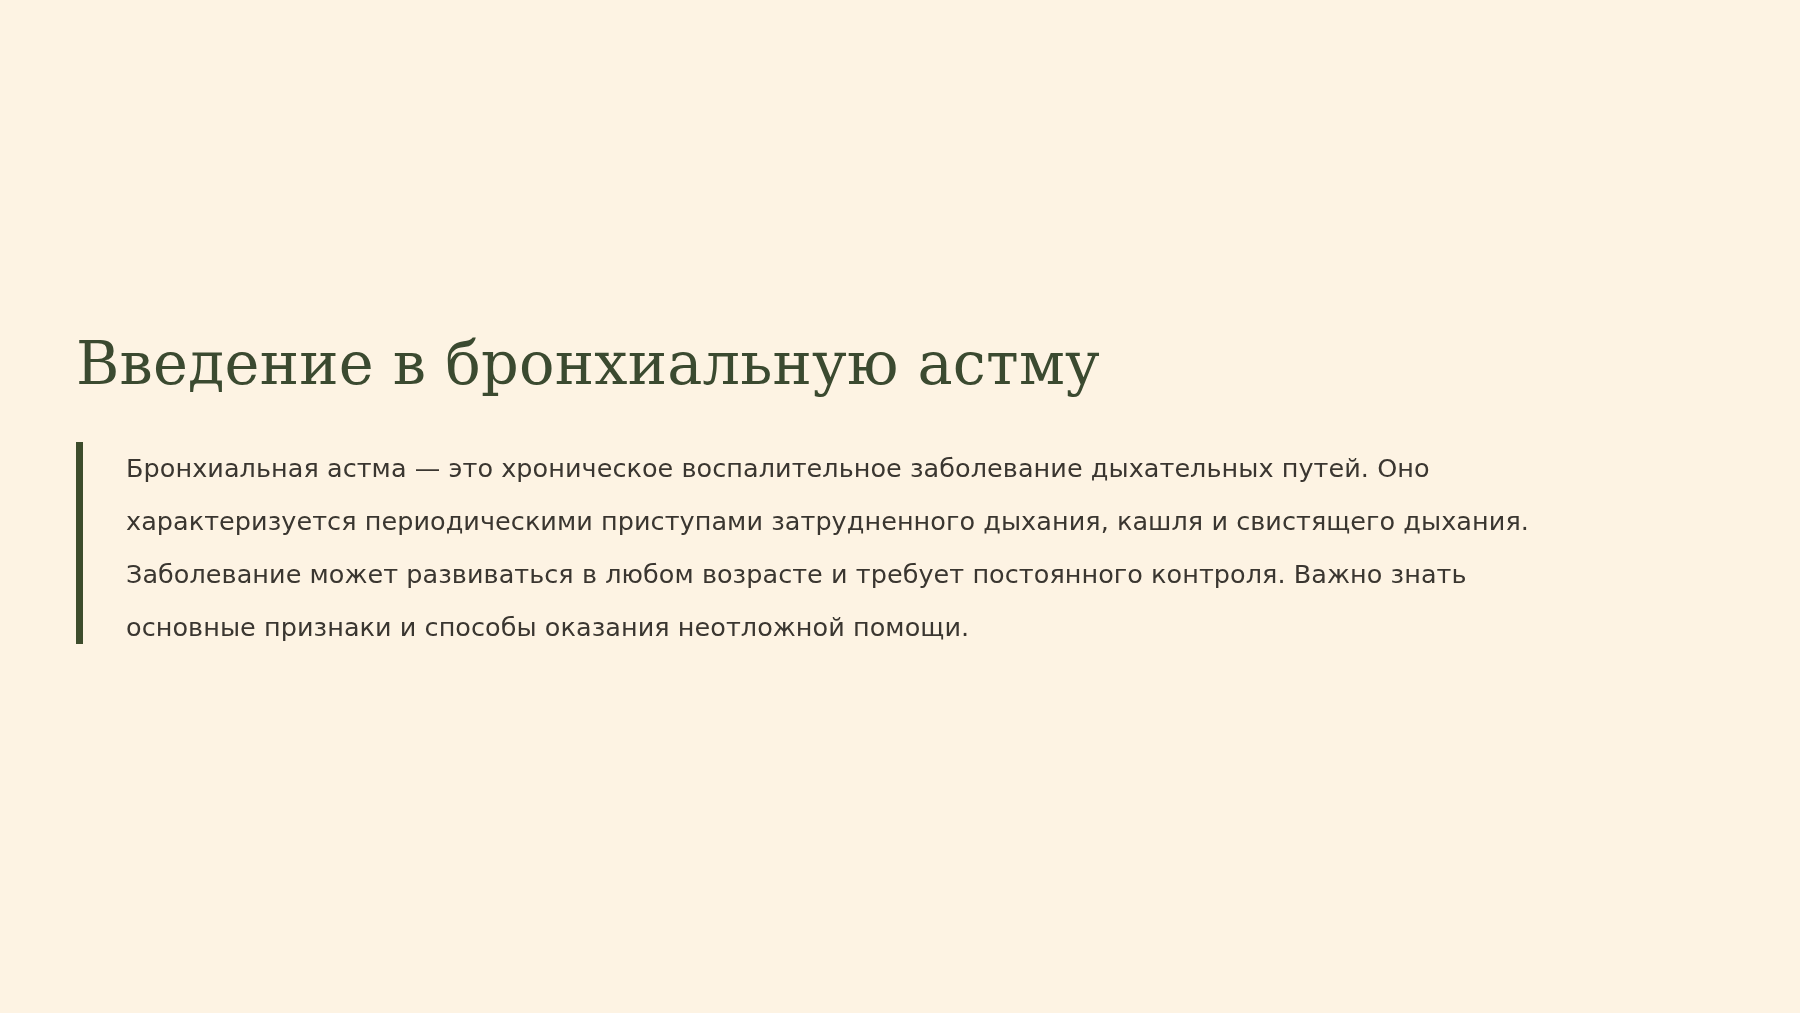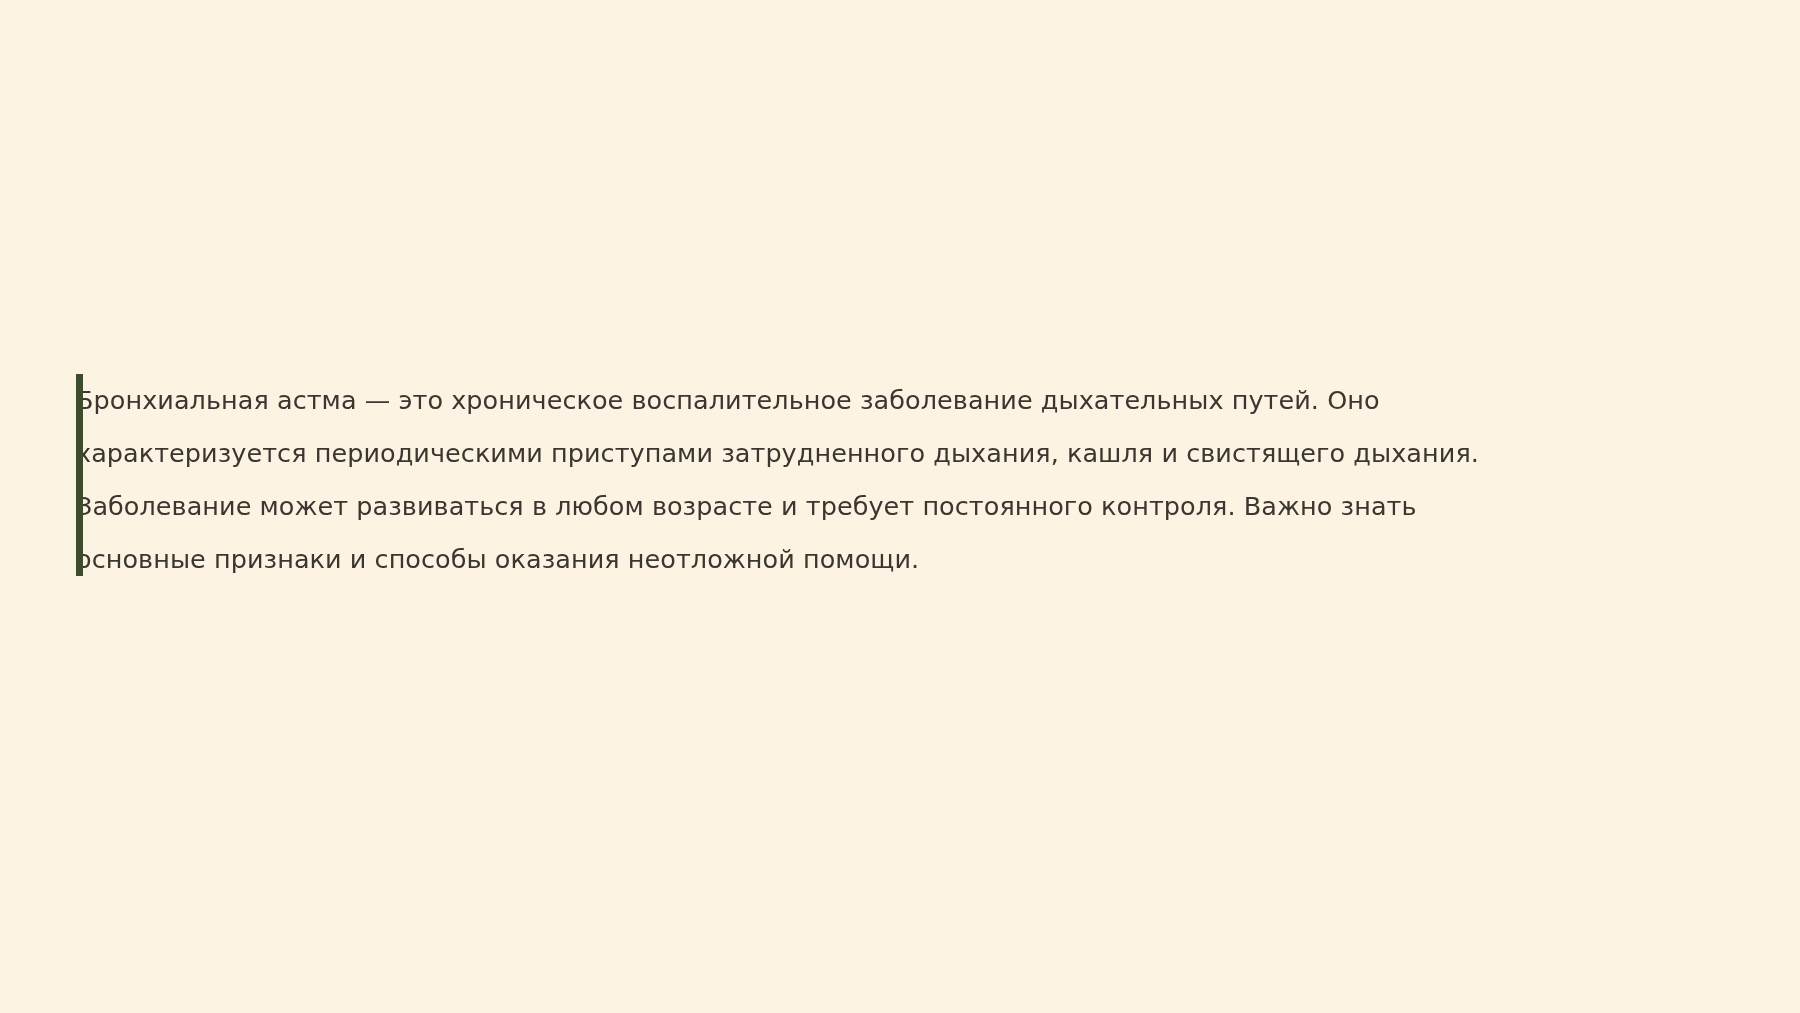--- a/index.html
+++ b/index.html
@@ -39,20 +39,21 @@
     font-size: 59px;
     line-height: 1.15;
     letter-spacing: 0.2px;
     color: #3b4a30;
     white-space: nowrap;
   }
 
   .body-block {
     position: relative;
     margin-top: 44px;
+    padding-left: 50px;
     min-height: 202px;
   }
 
   .accent-bar {
     position: absolute;
     left: 0;
     top: 0;
     width: 7px;
     height: 202px;
     background: #3d4c2c;
@@ -71,20 +72,21 @@
     text-align: left;
   }
 </style>
 </head>
 <body>
 
 <div class="slide">
 
   <div class="slide-content">
 
+    <h1 class="slide-title">Введение в бронхиальную астму</h1>
 
     <div class="body-block">
       <div class="accent-bar"></div>
       <p class="body-text">Бронхиальная астма — это хроническое воспалительное заболевание дыхательных путей. Оно характеризуется периодическими приступами затрудненного дыхания, кашля и свистящего дыхания. Заболевание может развиваться в любом возрасте и требует постоянного контроля. Важно знать основные признаки и способы оказания неотложной помощи.</p>
     </div>
 
   </div>
 
 </div>
 

